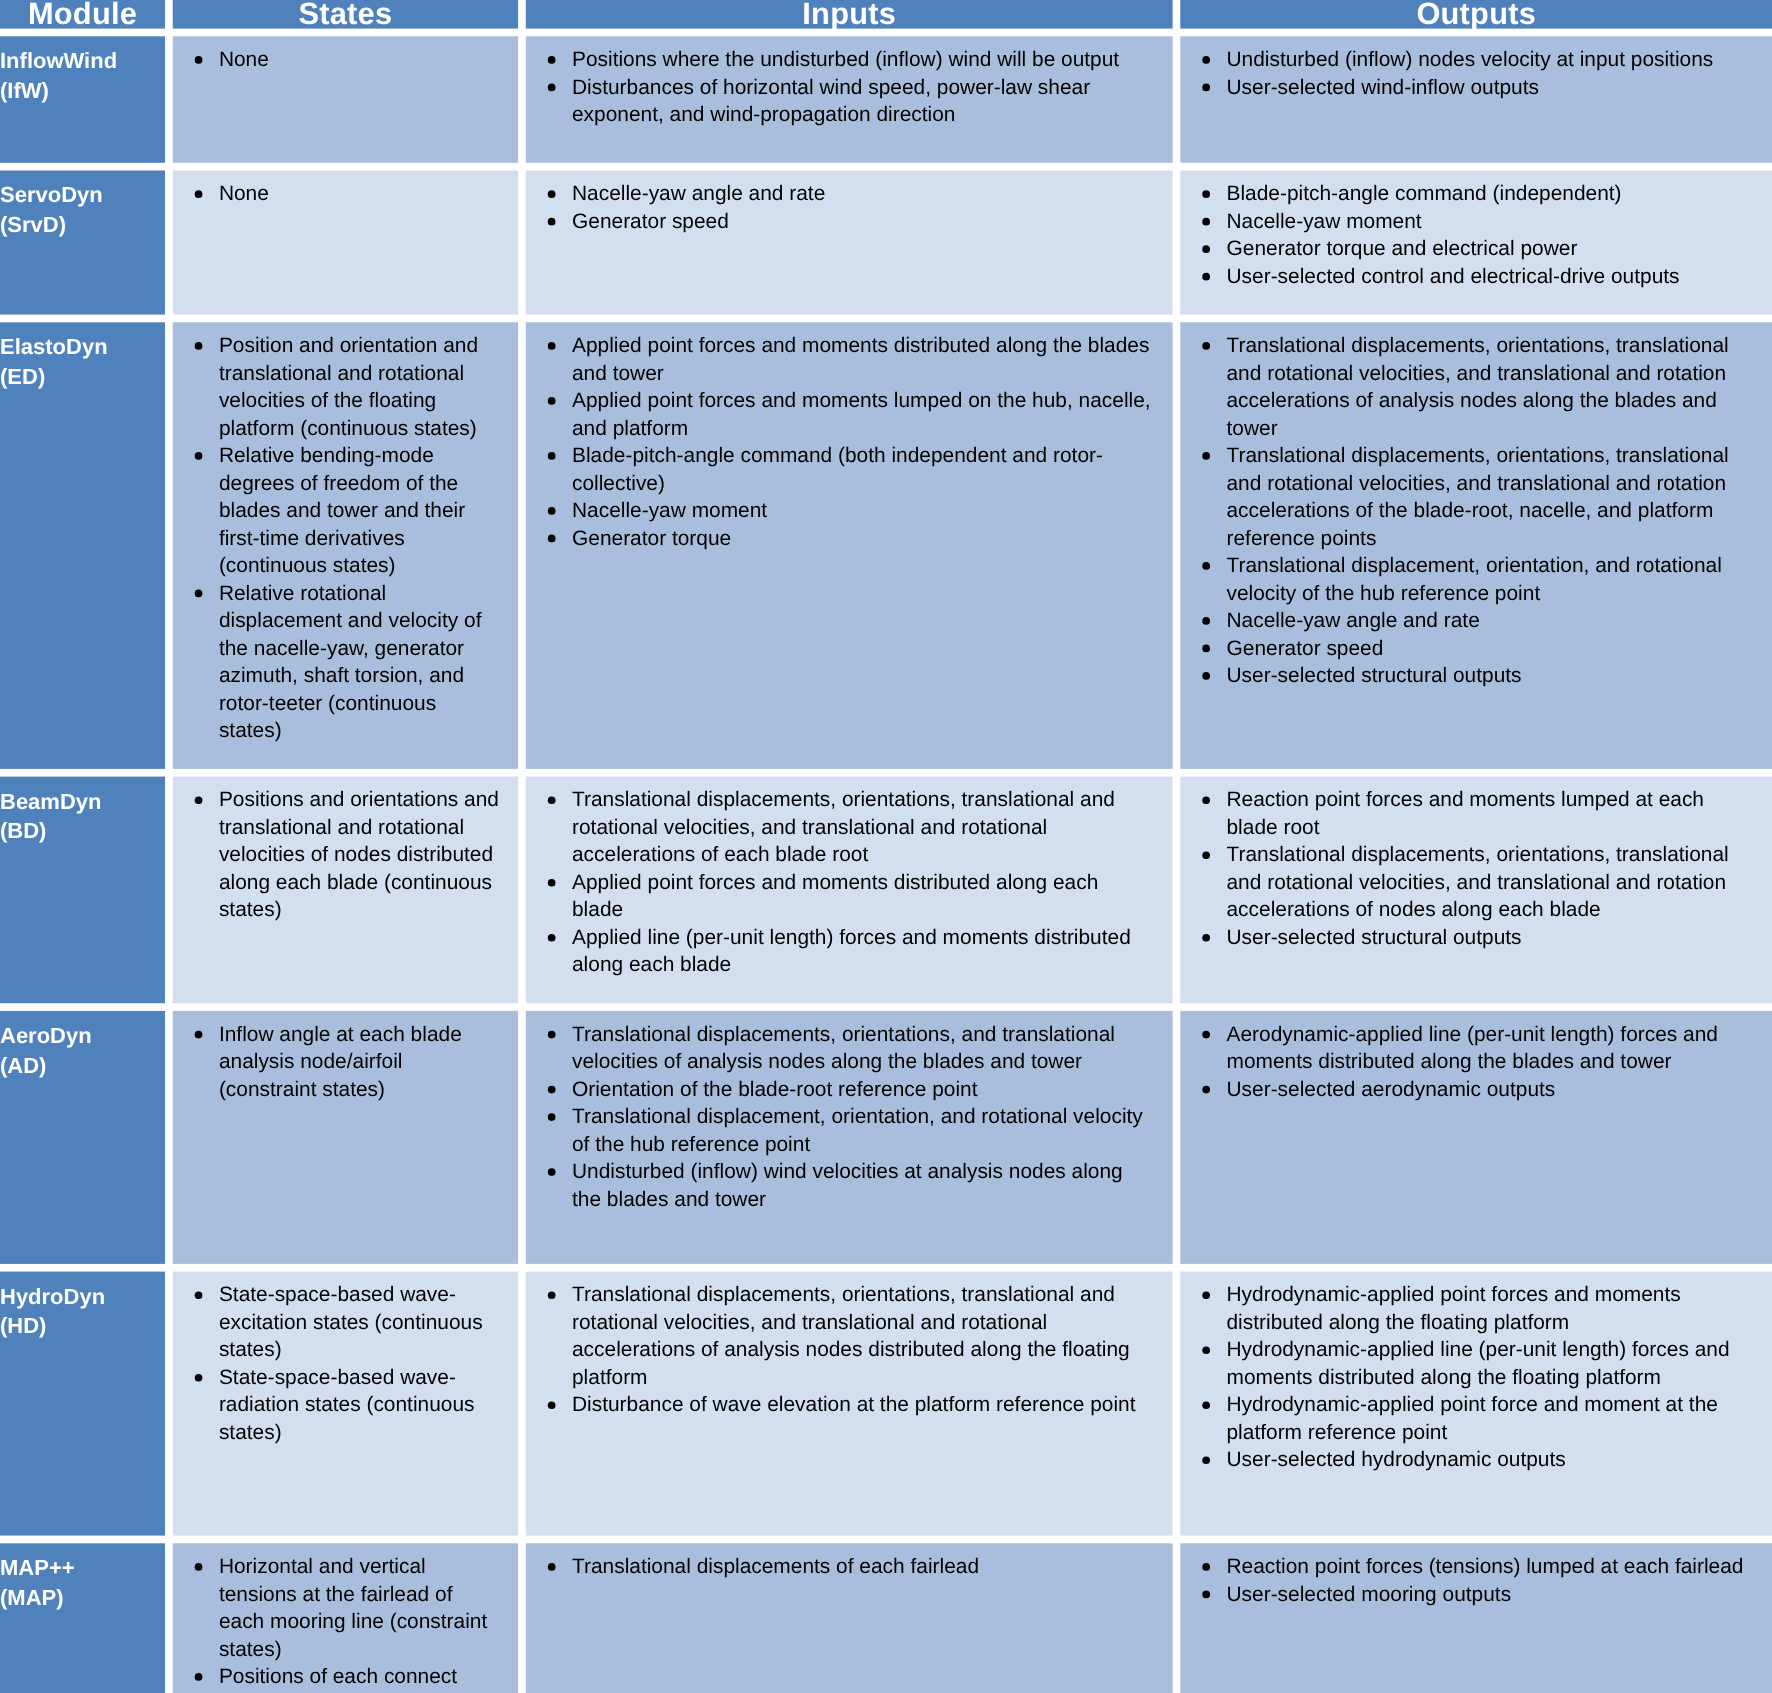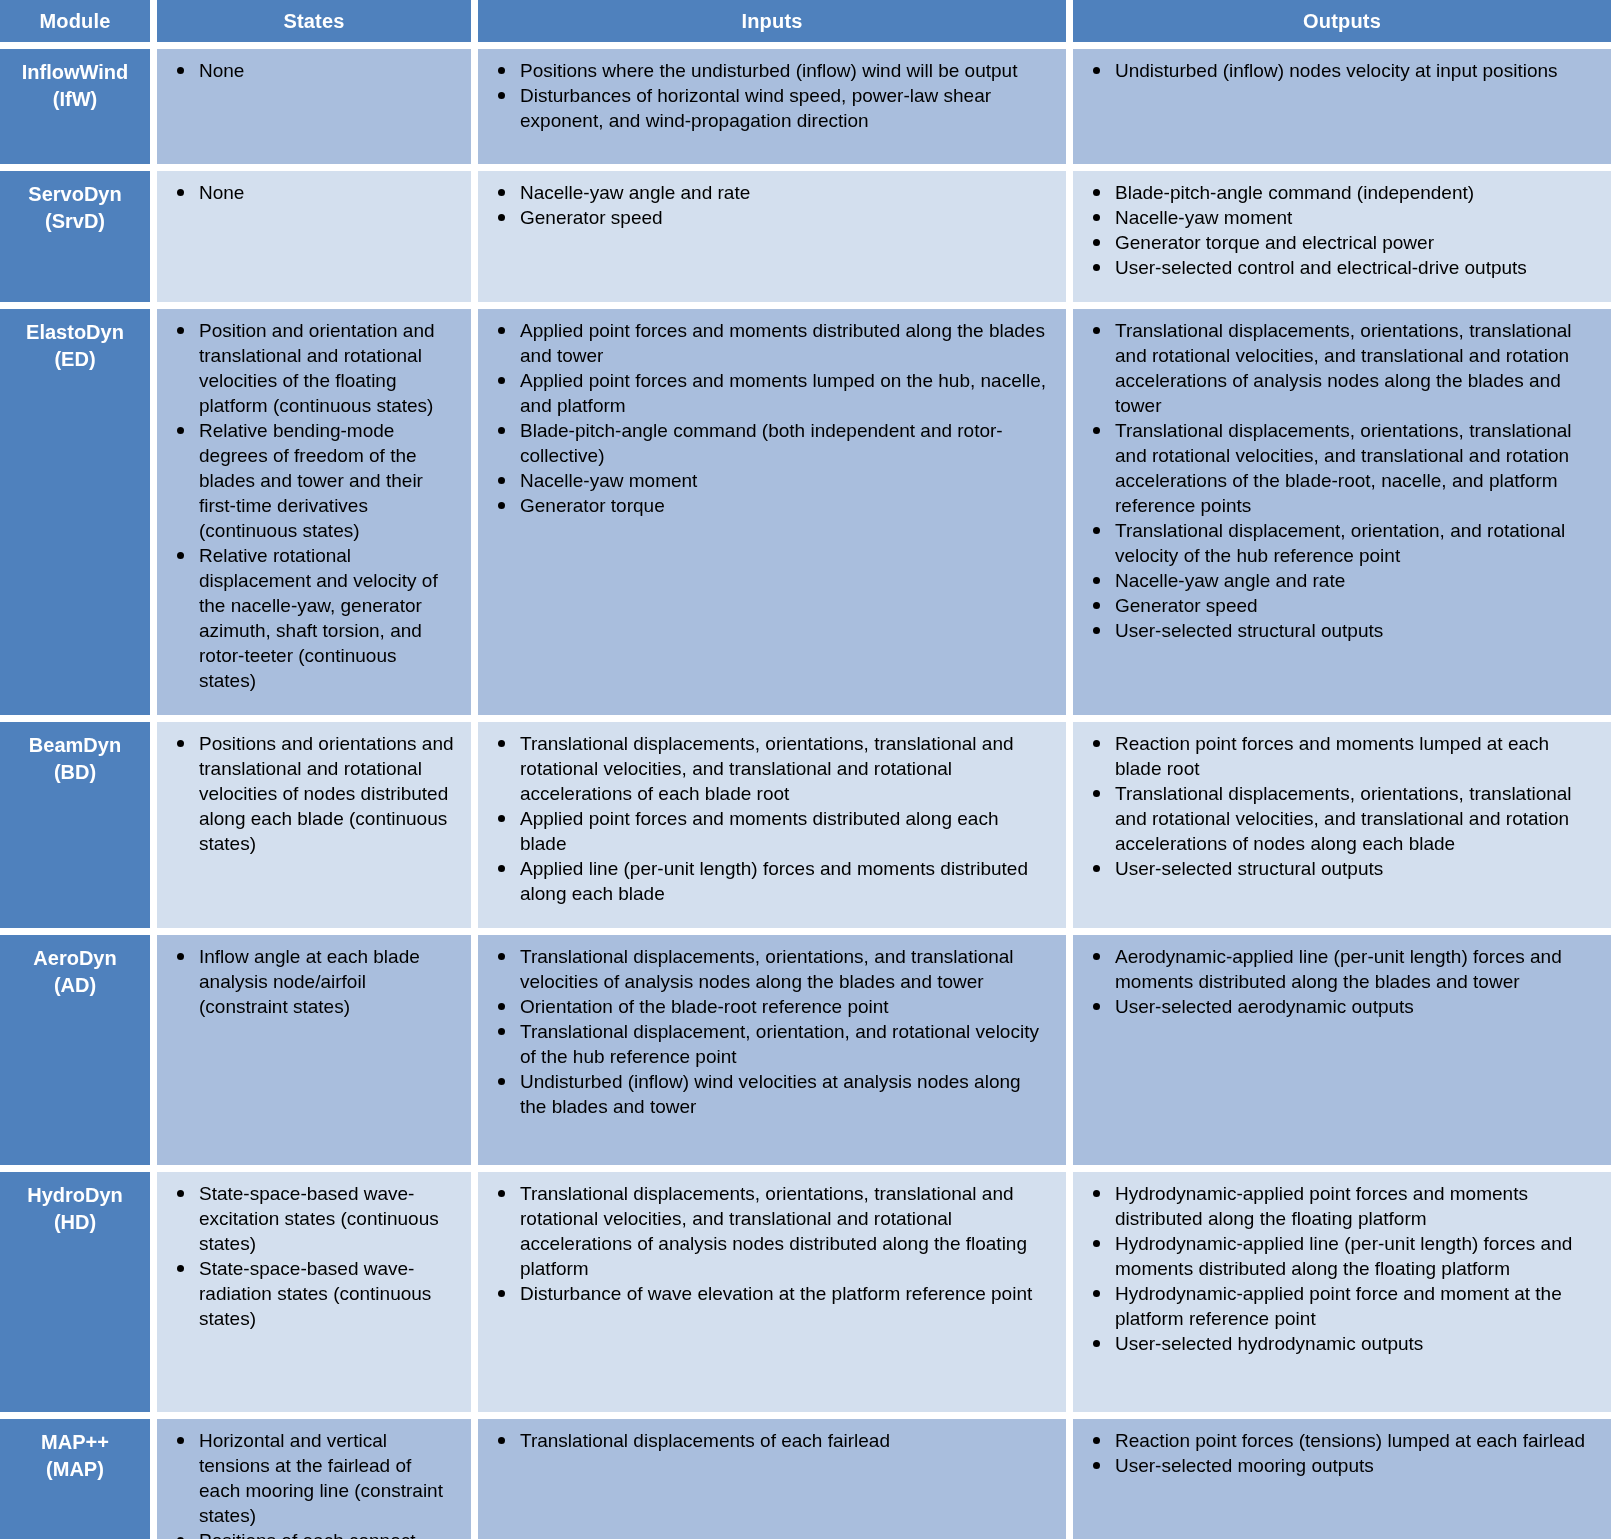--- a/index.html
+++ b/index.html
@@ -13,30 +13,30 @@
   body{
     width:1611px;height:1539px;overflow:hidden;
     background:var(--grid-white);
     font-family:"Liberation Sans", sans-serif;
     color:var(--text-black);
   }
   .tbl{display:flex;flex-direction:column;gap:7px;width:1611px;}
   .row{display:grid;grid-template-columns:150px 314px 588px 1fr;gap:7px;}
   
   .header-row .hcell{
-    background:var(--header-blue);color:#fff;font-weight:bold;font-size:20px;
-    height:42px;display:flex;align-items:center;justify-content:center;
+    background:var(--header-blue);color:#fff;font-weight:bold;font-size:28px;
+    height:26px;display:flex;align-items:center;justify-content:center;
     letter-spacing:0.2px;
   }
   
   .medium-row .cell{background:var(--row-medium);}
   .light-row .cell{background:var(--row-light);}
   .module-cell{
     background:var(--header-blue) !important;color:#fff;font-weight:bold;
-    font-size:20px;line-height:27px;text-align:center;padding-top:10px;
+    font-size:20px;line-height:27px;padding-top:10px;
   }
   .list-cell{padding:9px 16px 22px 12px;font-size:19px;line-height:25px;}
   .list-cell ul{margin:0;padding:0;list-style:none;}
   .list-cell li{position:relative;padding-left:30px;}
   .list-cell li::before{
     content:"";position:absolute;left:8px;top:9px;width:7px;height:7px;
     border-radius:50%;background:var(--text-black);
   }
   
   #rows .row:nth-child(1){min-height:115px;}
@@ -70,20 +70,21 @@
         </div>
         <div class="cell list-cell">
           <ul>
             <li>Positions where the undisturbed (inflow) wind will be output</li>
             <li>Disturbances of horizontal wind speed, power-law shear exponent, and wind-propagation direction</li>
           </ul>
         </div>
         <div class="cell list-cell">
           <ul>
             <li>Undisturbed (inflow) nodes velocity at input positions</li>
+            <li>User-selected wind-inflow outputs</li>
           </ul>
         </div>
       </div>
       <div class="row light-row">
         <div class="cell module-cell">
           <div>ServoDyn</div>
           <div>(SrvD)</div>
         </div>
         <div class="cell list-cell">
           <ul>

